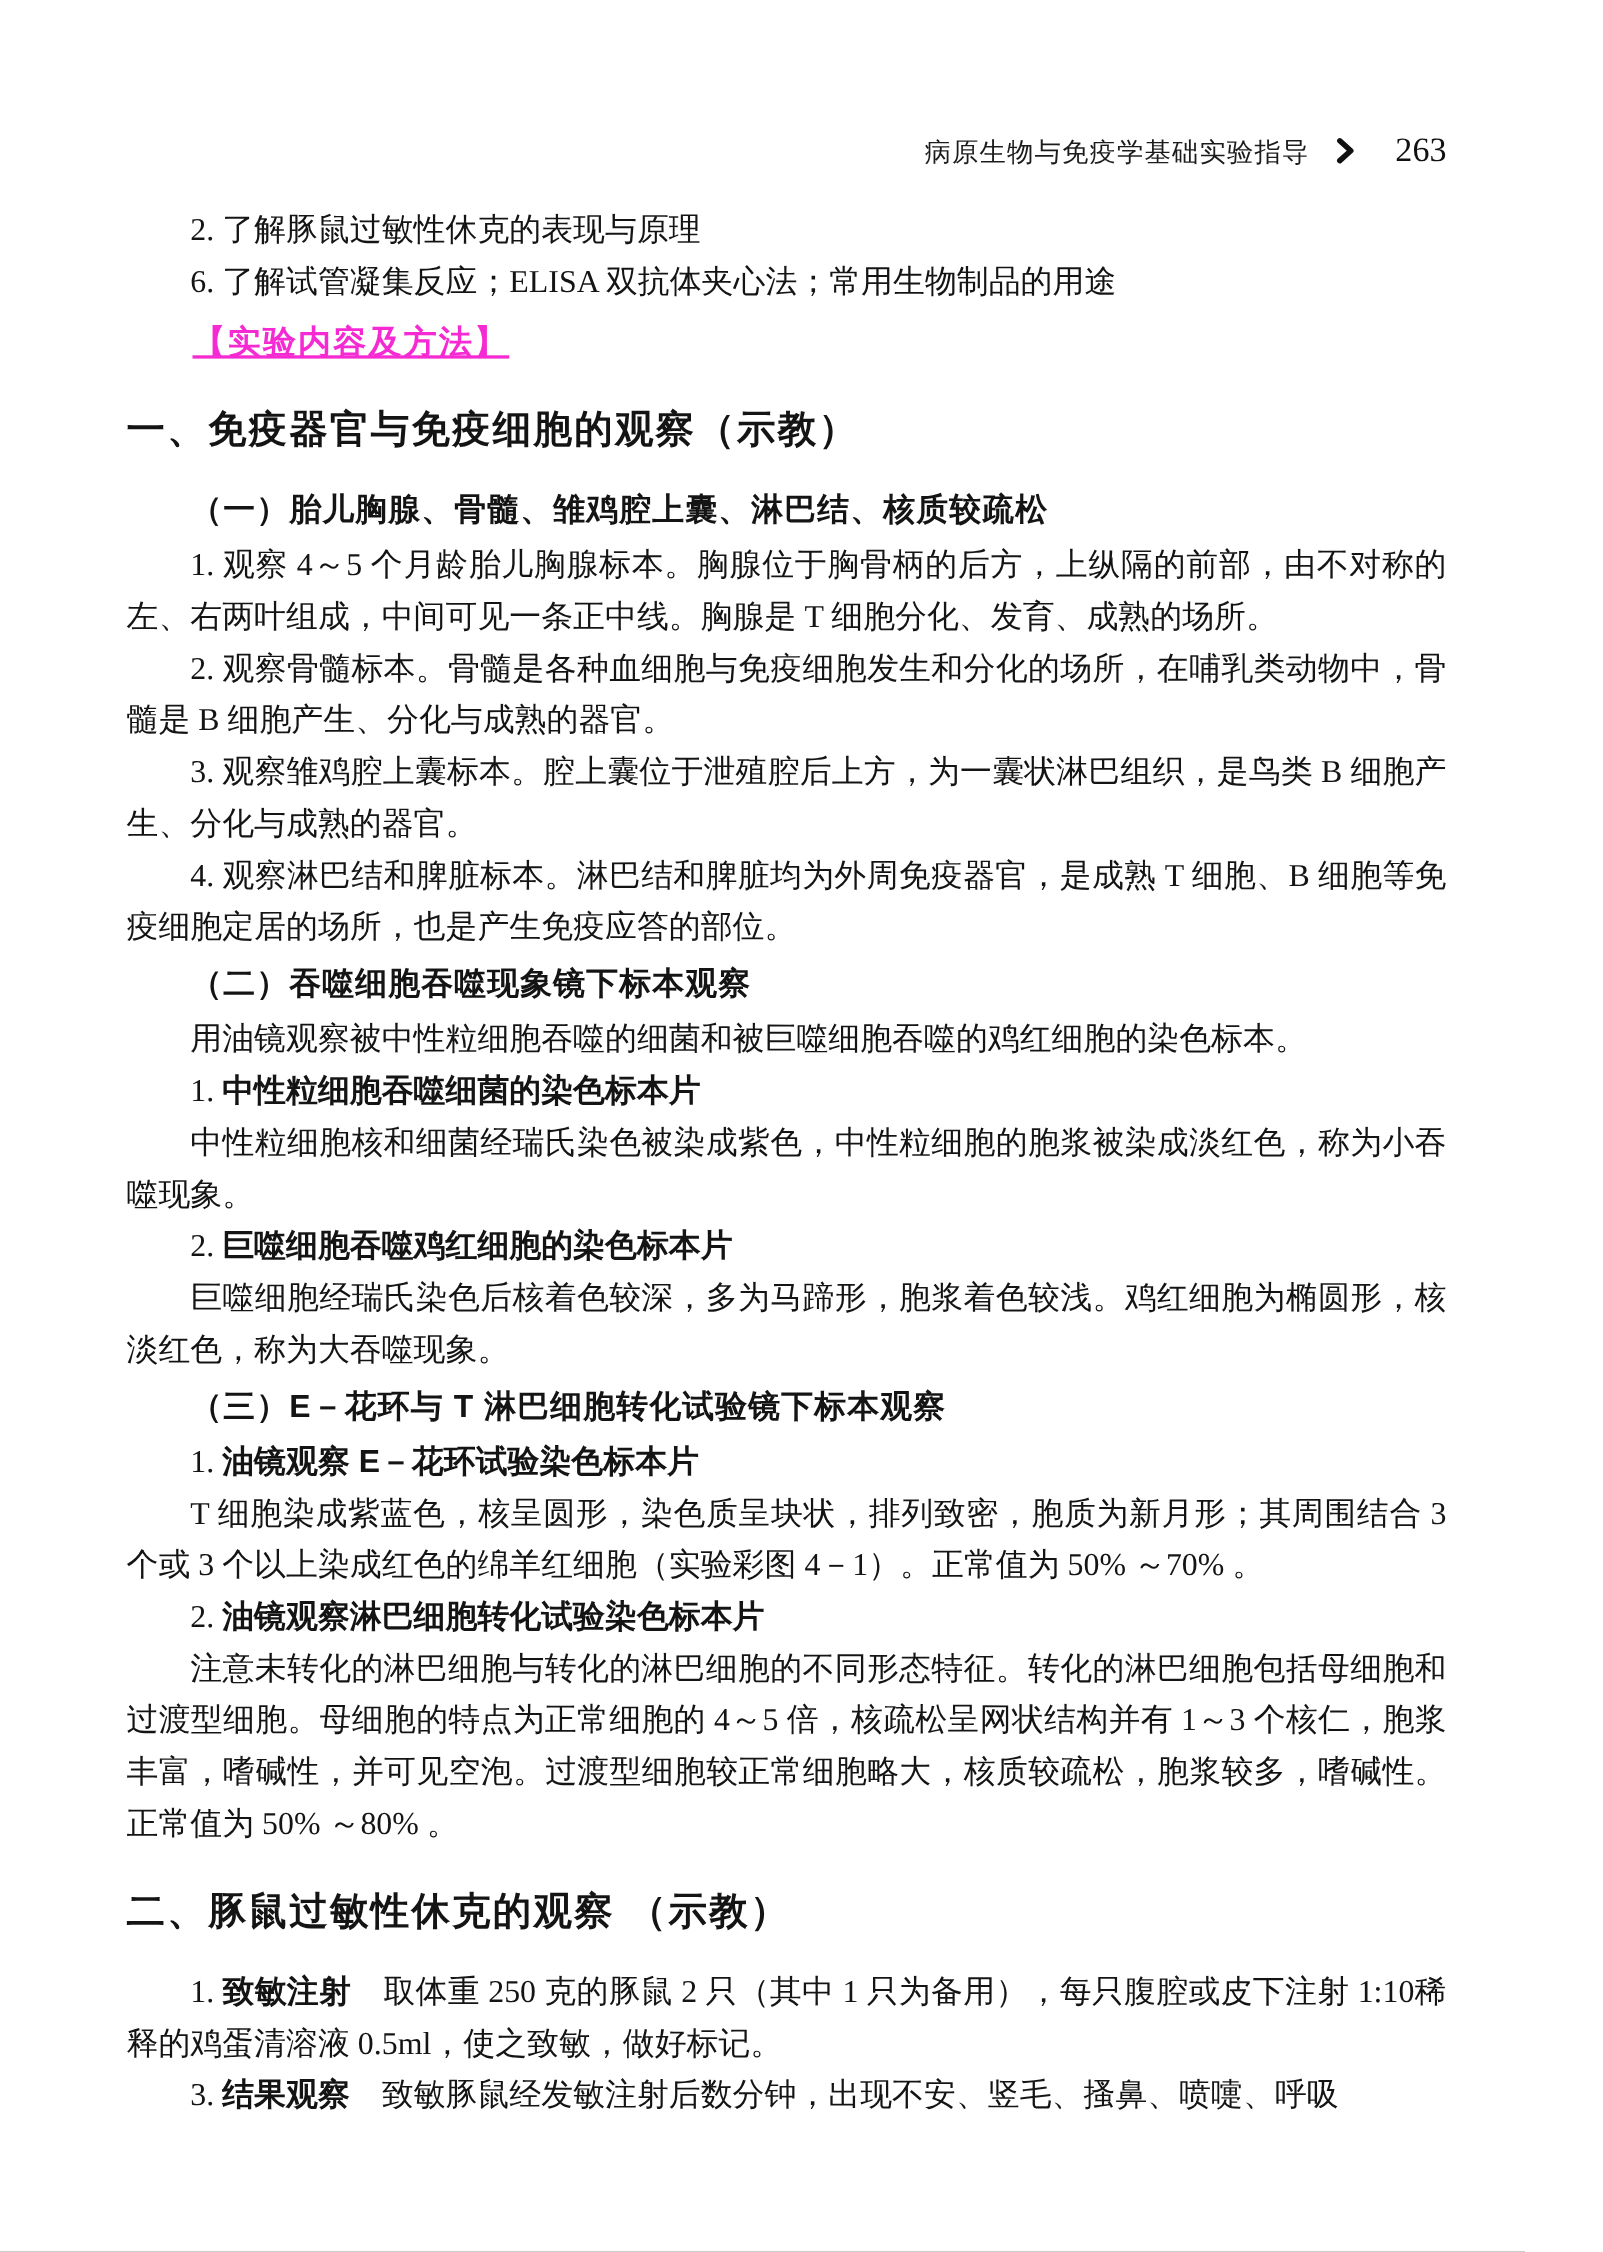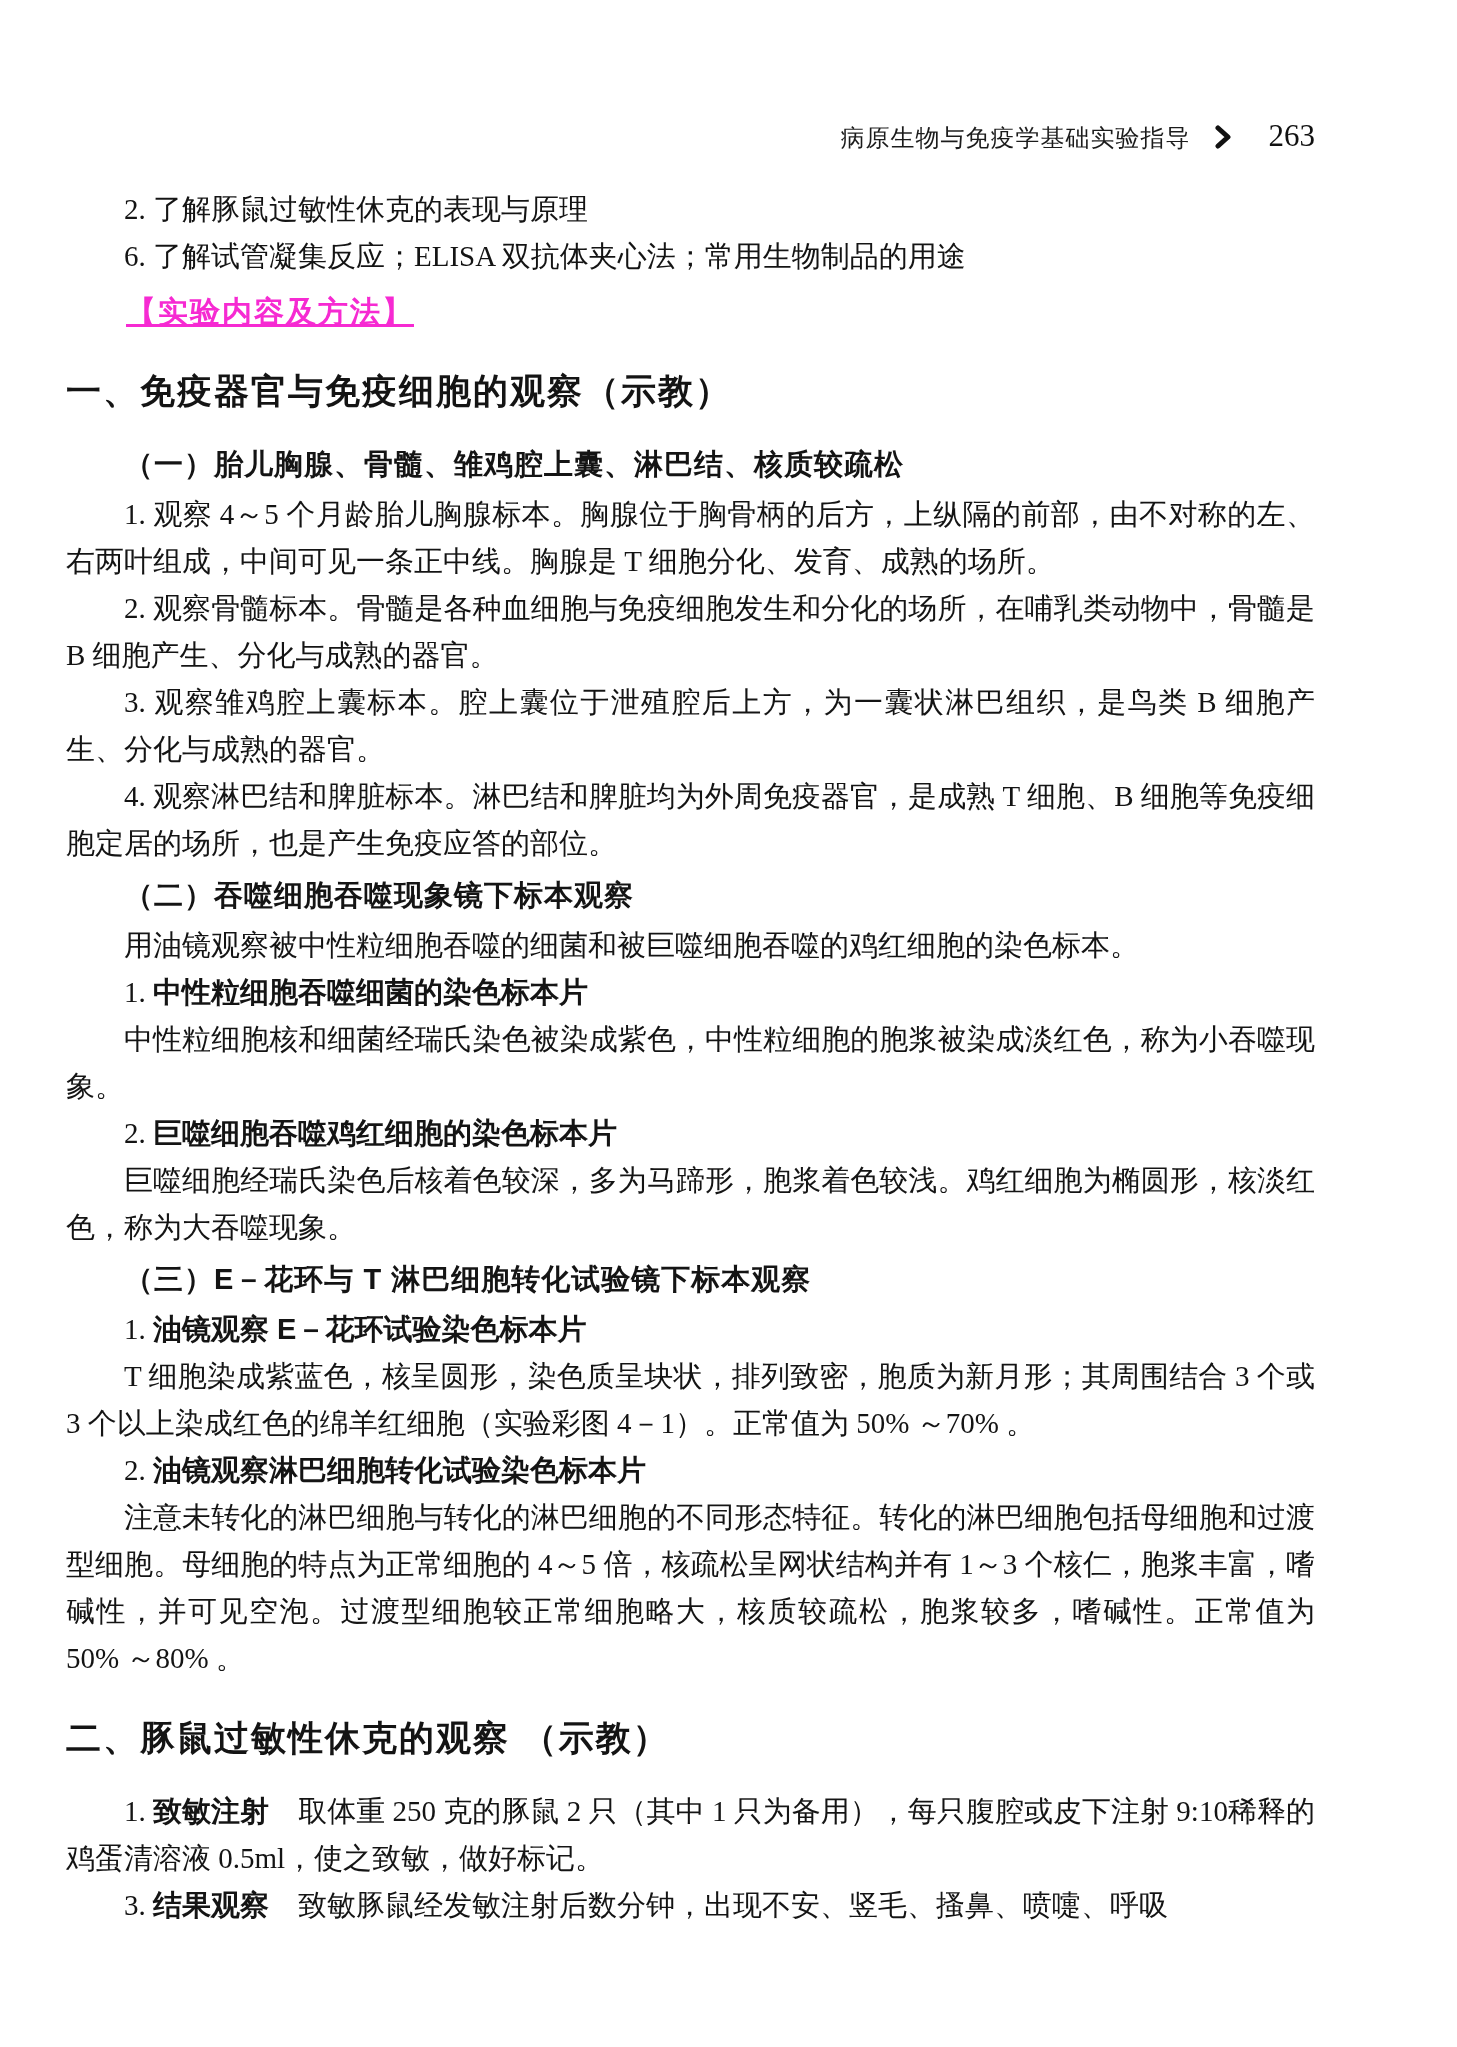--- a/index.html
+++ b/index.html
@@ -9,21 +9,21 @@
     position: relative;
     width: 1457px;
     height: 2047px;
     margin: 0 auto;
     background: #ffffff;
     overflow: hidden;
     color: var(--ink);
     font-family: "Liberation Serif", "DejaVu Serif", serif;
   }
   .page-inner {
-    padding: 118px 142px 0 66px;
+    padding: 118px 142px 0 115px;
   }
   
   .running-head {
     display: flex;
     justify-content: flex-end;
     align-items: baseline;
     gap: 22px;
     margin-bottom: 26px;
     height: 42px;
   }
@@ -113,18 +113,18 @@
         <p class="para"><span>1. </span><span class="b">中性粒细胞吞噬细菌的染色标本片</span></p>
         <p class="para"><span>中性粒细胞核和细菌经瑞氏染色被染成紫色，中性粒细胞的胞浆被染成淡红色，称为小吞噬现象。</span></p>
         <p class="para"><span>2. </span><span class="b">巨噬细胞吞噬鸡红细胞的染色标本片</span></p>
         <p class="para"><span>巨噬细胞经瑞氏染色后核着色较深，多为马蹄形，胞浆着色较浅。鸡红细胞为椭圆形，核淡红色，称为大吞噬现象。</span></p>
         <p class="h2"><span class="b">（三）E－花环与 T 淋巴细胞转化试验镜下标本观察</span></p>
         <p class="para"><span>1. </span><span class="b">油镜观察 E－花环试验染色标本片</span></p>
         <p class="para"><span>T 细胞染成紫蓝色，核呈圆形，染色质呈块状，排列致密，胞质为新月形；其周围结合 3 个或 3 个以上染成红色的绵羊红细胞（实验彩图 4－1）。正常值为 50% ～70% 。</span></p>
         <p class="para"><span>2. </span><span class="b">油镜观察淋巴细胞转化试验染色标本片</span></p>
         <p class="para"><span>注意未转化的淋巴细胞与转化的淋巴细胞的不同形态特征。转化的淋巴细胞包括母细胞和过渡型细胞。母细胞的特点为正常细胞的 4～5 倍，核疏松呈网状结构并有 1～3 个核仁，胞浆丰富，嗜碱性，并可见空泡。过渡型细胞较正常细胞略大，核质较疏松，胞浆较多，嗜碱性。正常值为 50% ～80% 。</span></p>
         <p class="h1"><span class="b">二、豚鼠过敏性休克的观察 （示教）</span></p>
-        <p class="para"><span>1. </span><span class="b">致敏注射</span><span>　取体重 250 克的豚鼠 2 只（其中 1 只为备用），每只腹腔或皮下注射 9:10稀释的鸡蛋清溶液 0.5ml，使之致敏，做好标记。</span></p>
+        <p class="para"><span>1. </span><span class="b">致敏注射</span><span>　取体重 250 克的豚鼠 2 只（其中 1 只为备用），每只腹腔或皮下注射 1:10稀释的鸡蛋清溶液 0.5ml，使之致敏，做好标记。</span></p>
         <p class="para"><span>3. </span><span class="b">结果观察</span><span>　致敏豚鼠经发敏注射后数分钟，出现不安、竖毛、搔鼻、喷嚏、呼吸</span></p>
       </div>
 
   </div>
 </div>
 
 </body></html>

